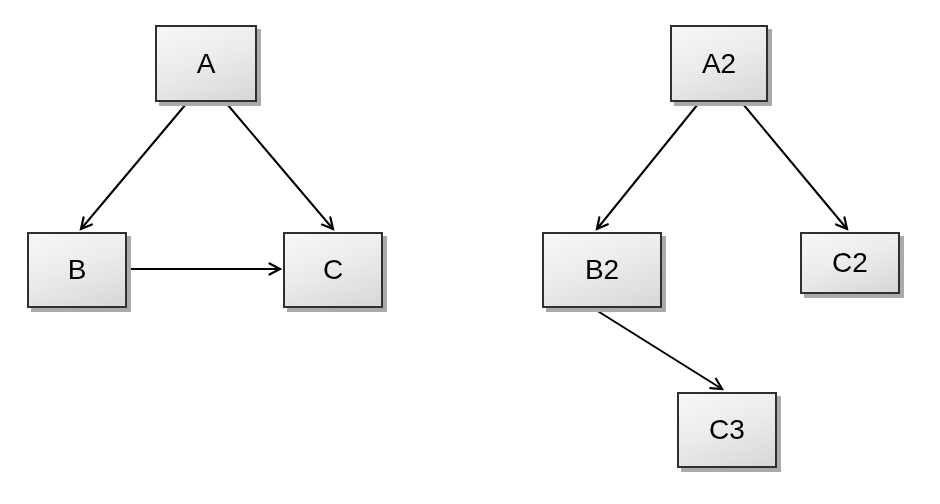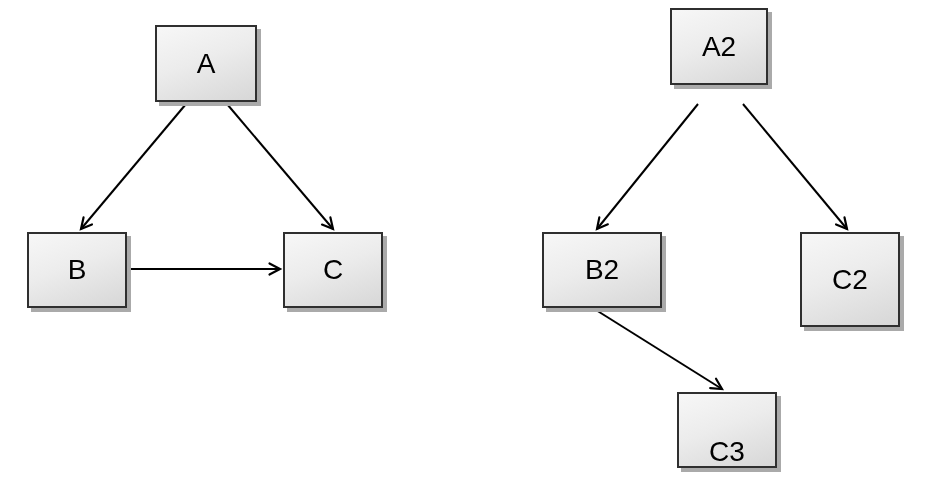--- a/index.html
+++ b/index.html
@@ -77,27 +77,27 @@
           <span class="node-label">A</span>
         </div>
         <div class="node" style="left: 27px; top: 232px; width: 100px; height: 76px;">
           <span class="node-label">B</span>
         </div>
         <div class="node" style="left: 283px; top: 232px; width: 100px; height: 76px;">
           <span class="node-label">C</span>
         </div>
       </div>
       <div>
-        <div class="node" style="left: 670px; top: 8px; width: 98px; height: 77px;">
+        <div class="node" style="left: 670px; top: 25px; width: 98px; height: 77px;">
           <span class="node-label">A2</span>
         </div>
         <div class="node" style="left: 542px; top: 232px; width: 120px; height: 76px;">
           <span class="node-label">B2</span>
         </div>
-        <div class="node" style="left: 800px; top: 232px; width: 100px; height: 95px;">
+        <div class="node" style="left: 800px; top: 232px; width: 100px; height: 62px;">
           <span class="node-label">C2</span>
         </div>
-        <div class="node" style="left: 677px; top: 392px; width: 100px; height: 76px; align-items: flex-end;">
+        <div class="node" style="left: 677px; top: 392px; width: 100px; height: 76px;">
           <span class="node-label">C3</span>
         </div>
       </div>
     </div>
 </div>
 
 </body></html>

